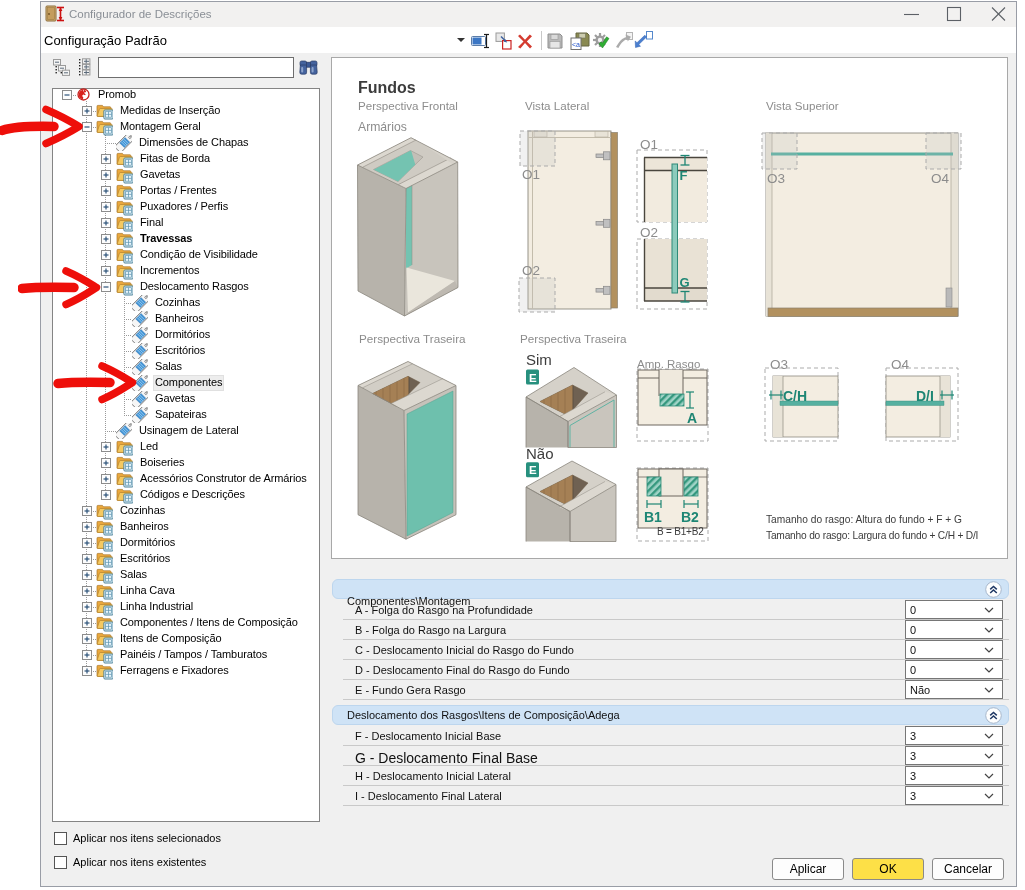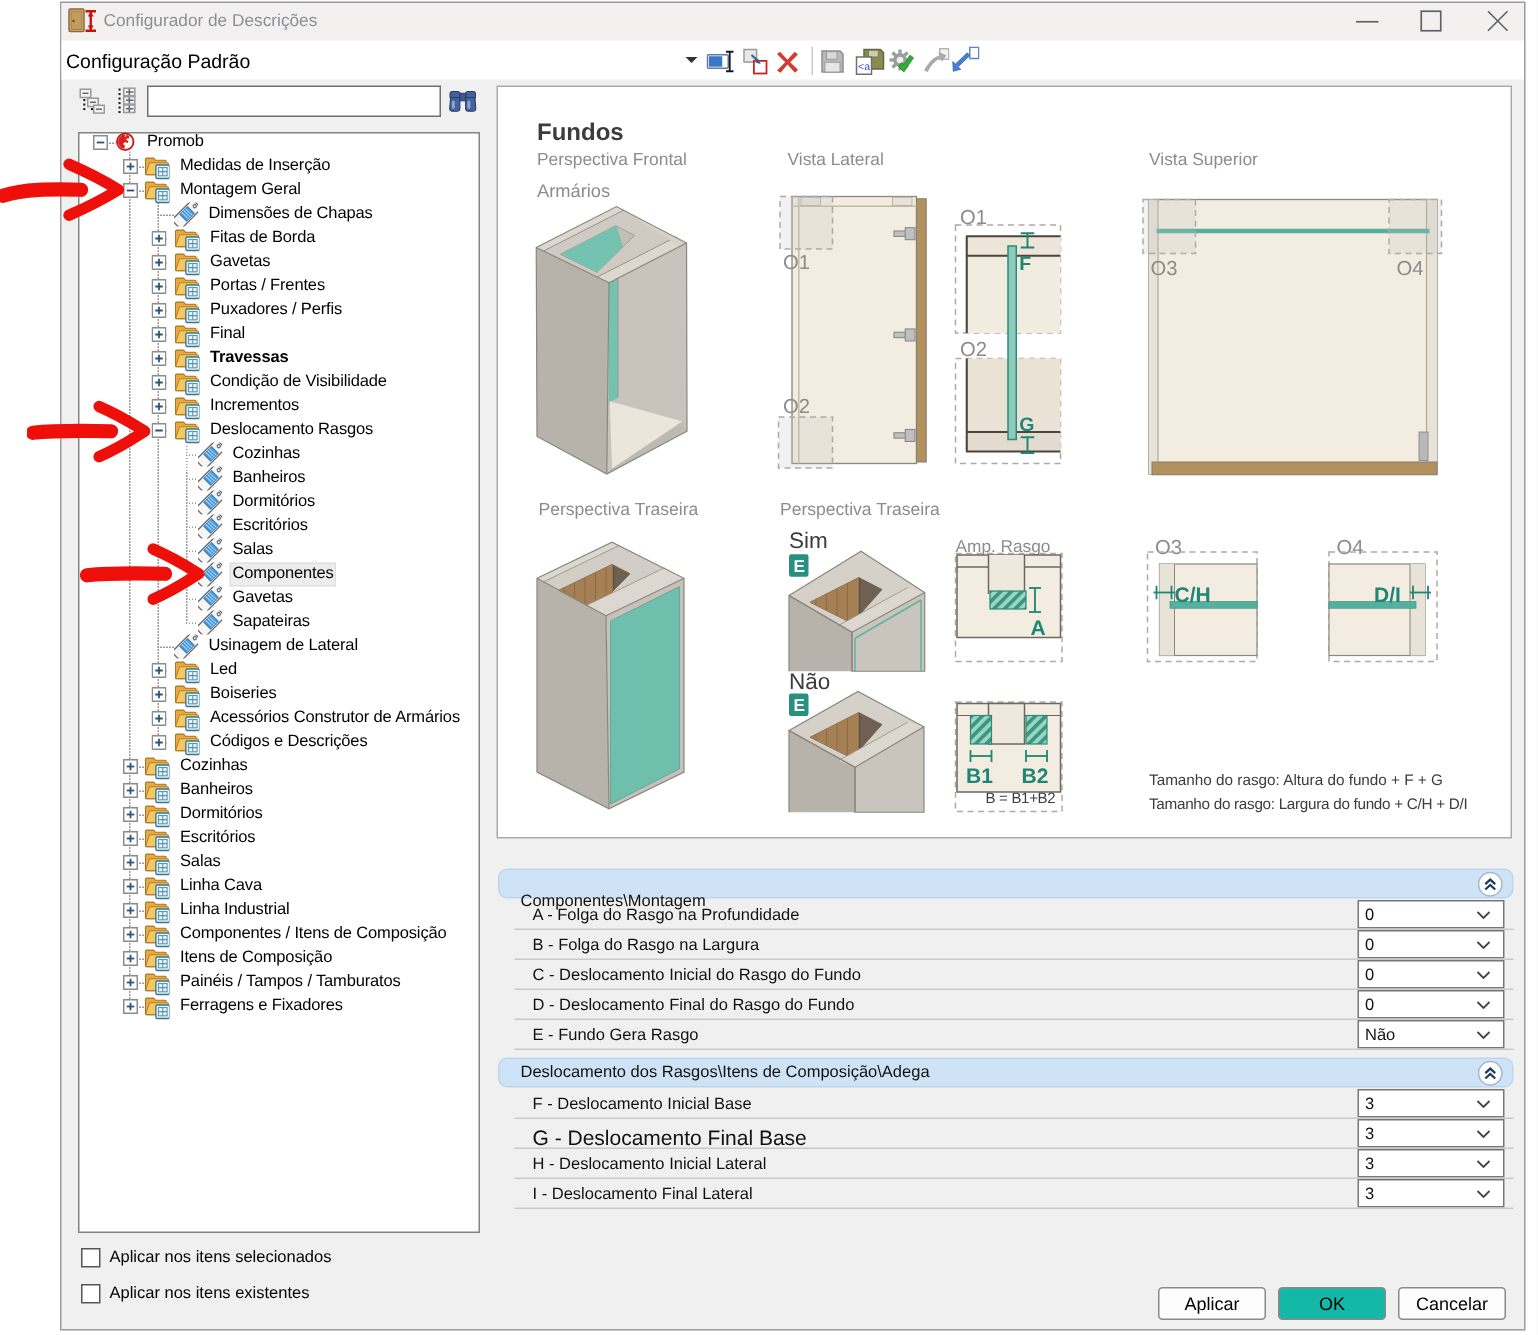--- a/index.html
+++ b/index.html
@@ -464,21 +464,21 @@
   </svg>
 <svg class="abs" style="left:96px;top:663px;" width="17" height="17" viewBox="0 0 17 17">
     <use href="#folder"></use>
   </svg>
 <div class="tlbl" style="left:120px;top:664px;">Ferragens e Fixadores</div>
 <div class="abs" style="left:54px;top:832px;width:13px;height:13px;background:#fff;border:1px solid #555;"></div>
 <div class="abs" style="left:73px;top:832px;font-size:11px;color:#000;">Aplicar nos itens selecionados</div>
 <div class="abs" style="left:54px;top:856px;width:13px;height:13px;background:#fff;border:1px solid #555;"></div>
 <div class="abs" style="left:73px;top:856px;font-size:11px;color:#000;">Aplicar nos itens existentes</div>
 <div class="abs" style="left:772px;top:858px;width:72px;height:22px;background:#fdfdfd;border:1px solid #8a8a8a;border-radius:3px;text-align:center;line-height:20px;font-size:12px;">Aplicar</div>
-<div class="abs" style="left:852px;top:858px;width:72px;height:22px;background:#14b8a6;border:1px solid #8a8a8a;border-radius:3px;text-align:center;line-height:20px;font-size:12px;">OK</div>
+<div class="abs" style="left:852px;top:858px;width:72px;height:22px;background:#fde047;border:1px solid #8a8a8a;border-radius:3px;text-align:center;line-height:20px;font-size:12px;">OK</div>
 <div class="abs" style="left:932px;top:858px;width:72px;height:22px;background:#fdfdfd;border:1px solid #8a8a8a;border-radius:3px;text-align:center;line-height:20px;font-size:12px;">Cancelar</div>
 <div class="abs" style="left:332px;top:579px;width:677px;height:20px;background:#cfe3f6;border:1px solid #bdd6ee;border-radius:6px;"></div>
 <div class="abs" style="left:347px;top:583px;font-size:11px;color:#111;margin-top:12px;">Componentes\Montagem</div>
 <svg class="abs" style="left:985px;top:581px;" width="17" height="17" viewBox="0 0 17 17">
     <circle cx="8.5" cy="8.5" r="7.8" fill="#fdfefe" stroke="#a7b7cb"></circle>
     <path d="M5.2 8.4 L8.5 5.4 L11.8 8.4 M5.2 12 L8.5 9 L11.8 12" fill="none" stroke="#1f3864" stroke-width="1.5"></path>
   </svg>
 <div class="abs" style="left:355px;top:604px;font-size:11px;color:#111;">A - Folga do Rasgo na Profundidade</div>
 <div class="abs" style="left:905px;top:600px;width:98px;height:19px;background:#fff;border:1px solid #767676;"></div>
 <div class="abs" style="left:910px;top:604px;font-size:11px;color:#111;">0</div>

